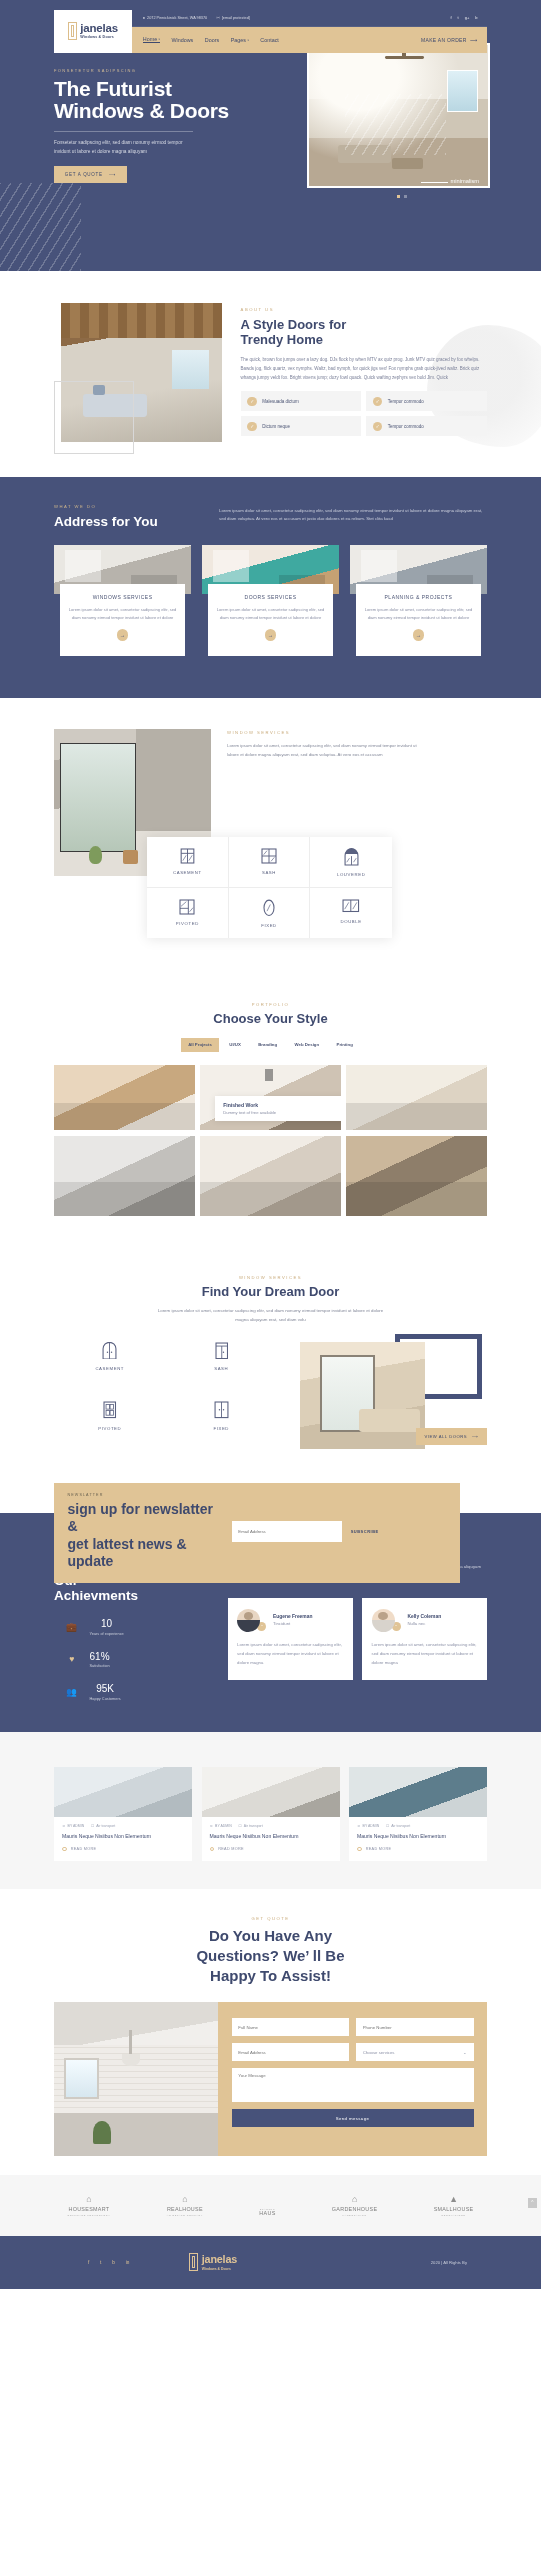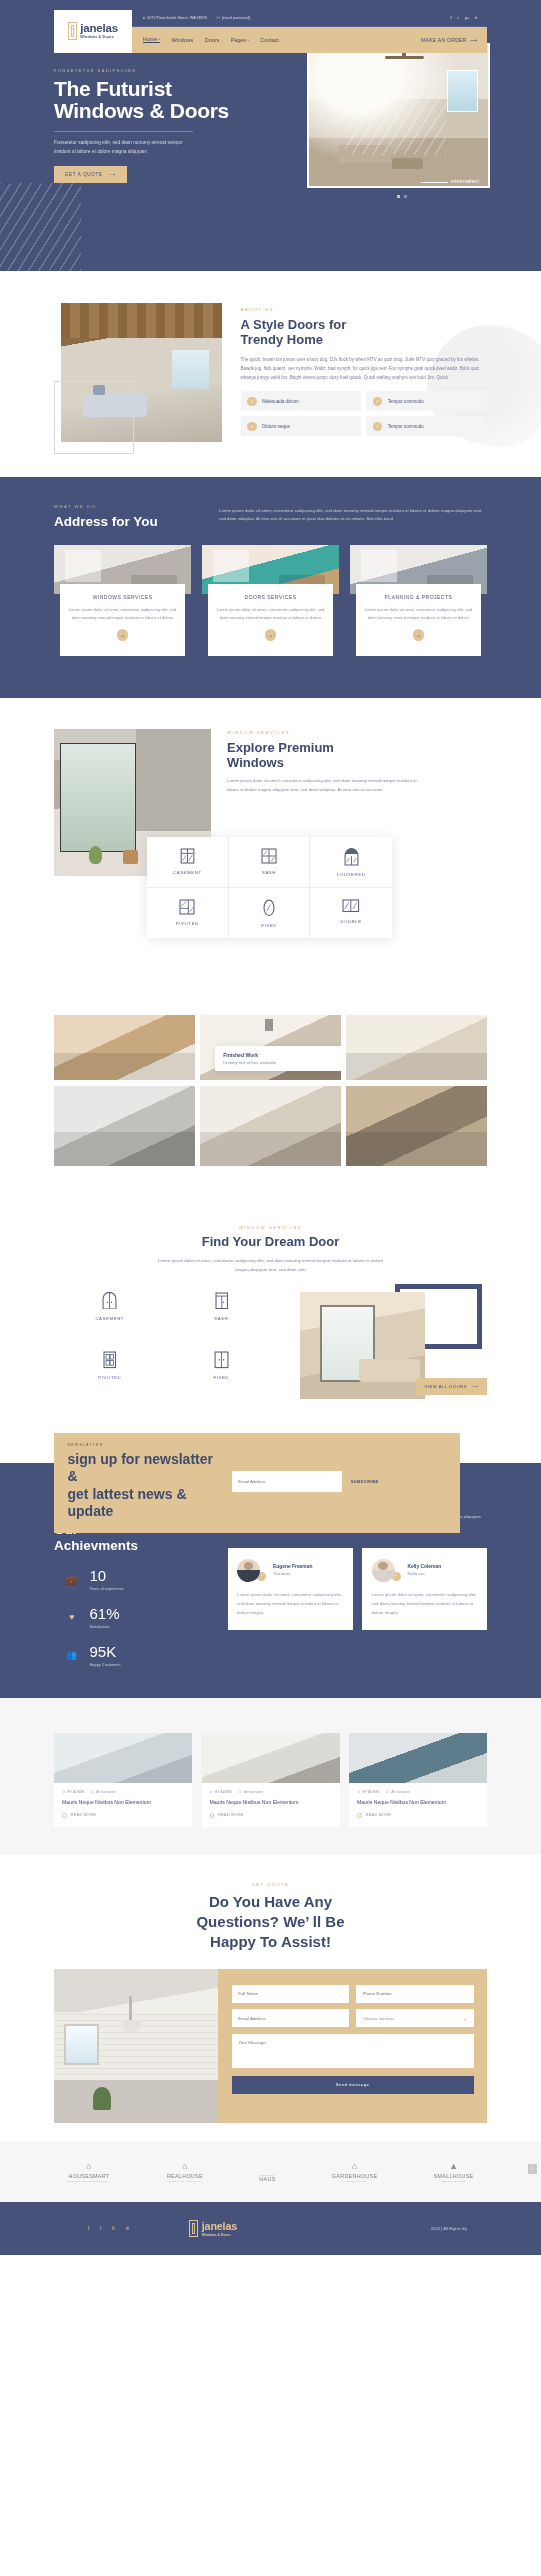--- a/index.html
+++ b/index.html
@@ -274,21 +274,21 @@
   .news-btn {
     background: #e0c496; border: 0; color: #3f4a6e; font-size: 4px; font-weight: bold;
     letter-spacing: 0.5px; padding: 0 8.8px; font-family: "Liberation Sans", sans-serif;
   }
   .ach-row { display: flex; gap: 17.6px; margin-top: 26px; }
   .ach-left { width: 156px; flex: 0 0 156px; }
   .ach-left .eyebrow { color: #cfb68c; }
   .ach-title { font-size: 13.5px; font-weight: bold; color: #fff; line-height: 1.14; }
   .stat { display: flex; align-items: center; gap: 12px; margin-top: 15px; padding-left: 12px; }
   .stat-ic { color: #e0c496; font-size: 8.8px; width: 11.5px; text-align: center; }
-  .stat-num { font-size: 15px; color: #fff; line-height: 1.1; }
+  .stat-num { font-size: 10px; color: #fff; line-height: 1.1; text-align: center; }
   .stat-lbl { font-size: 3.9px; color: #c9cdda; margin-top: 1.4px; }
   .ach-right { flex: 1; }
   .ach-copy { font-size: 4.3px; line-height: 2.05; color: #ccd0dd; }
   .tcards { display: flex; gap: 9.5px; margin-top: 17.6px; }
   .tcard { background: #fff; flex: 1; padding: 10.8px 9.5px 12px; }
   .tcard-head { display: flex; align-items: center; gap: 6.8px; }
   .tavatar { width: 23px; height: 23px; border-radius: 50%; position: relative; overflow: hidden; flex: 0 0 23px; }
   .tavatar.m { background: linear-gradient(180deg,#e8d6c3 0 46%, #3a3f4c 46% 100%); }
   .tavatar.f { background: linear-gradient(180deg,#f0dcc8 0 48%, #d8d3cc 48% 100%); }
   .tavatar:after { content:""; position:absolute; left:30%; top:14%; width:40%; height:34%; background:rgba(120,90,60,.45); border-radius:50%;}
@@ -571,24 +571,20 @@
     <div class="wrap">
       <div class="explore-row">
         <div class="explore-img">
           <div class="conc"></div>
             <div class="glass"></div>
             <div class="jar"></div>
             <div class="pot"></div>
         </div>
         <div class="explore-right">
           <div class="eyebrow">WINDOW SERVICES</div>
-          <h2 class="h2">
-            <span>Explore Premium</span><br>
-            <span>Windows</span>
-          </h2>
           <p class="explore-desc">Lorem ipsum dolor sit amet, consetetur sadipscing elitr, sed diam nonumy eirmod tempor invidunt ut labore et dolore magna aliquyam erat, sed diam voluptua. At vero eos et accusam</p>
         </div>
       </div>
       <div class="type-panel">
         <div class="type-cell">
           <svg width="15" height="16" viewBox="0 0 22 24">
               <rect x="1.5" y="1.5" width="19" height="21" fill="none" stroke="#5a6180" stroke-width="1.6"></rect>
               <line x1="11" y1="1.5" x2="11" y2="22.5" stroke="#5a6180" stroke-width="1.4"></line>
               <line x1="1.5" y1="8" x2="20.5" y2="8" stroke="#5a6180" stroke-width="1.4"></line>
               <line x1="4" y1="19" x2="9" y2="11" stroke="#5a6180" stroke-width="1"></line>
@@ -641,20 +637,31 @@
               <line x1="16" y1="15" x2="22" y2="5" stroke="#5a6180" stroke-width="1"></line>
             </svg>
           <div class="type-label">DOUBLE</div>
         </div>
       </div>
     </div>
   </section>
 
   <section class="portfolio">
     <div class="wrap">
+      <div class="center">
+        <div class="eyebrow">PORTFOLIO</div>
+        <h2 class="h2">Choose Your Style</h2>
+        <div class="filters">
+          <div class="filter on">All Projects</div>
+          <div class="filter">UI/UX</div>
+          <div class="filter">Branding</div>
+          <div class="filter">Web Design</div>
+          <div class="filter">Printing</div>
+        </div>
+      </div>
       <div class="gal">
         <div class="gi gi1">
             <div class="shade"></div>
           </div>
         <div class="gi gi2">
           <div class="lamp"></div>
           <div class="gcap">
             <div class="gcap-t">Finished Work</div>
             <div class="gcap-s">Dummy text of free available</div>
           </div>

